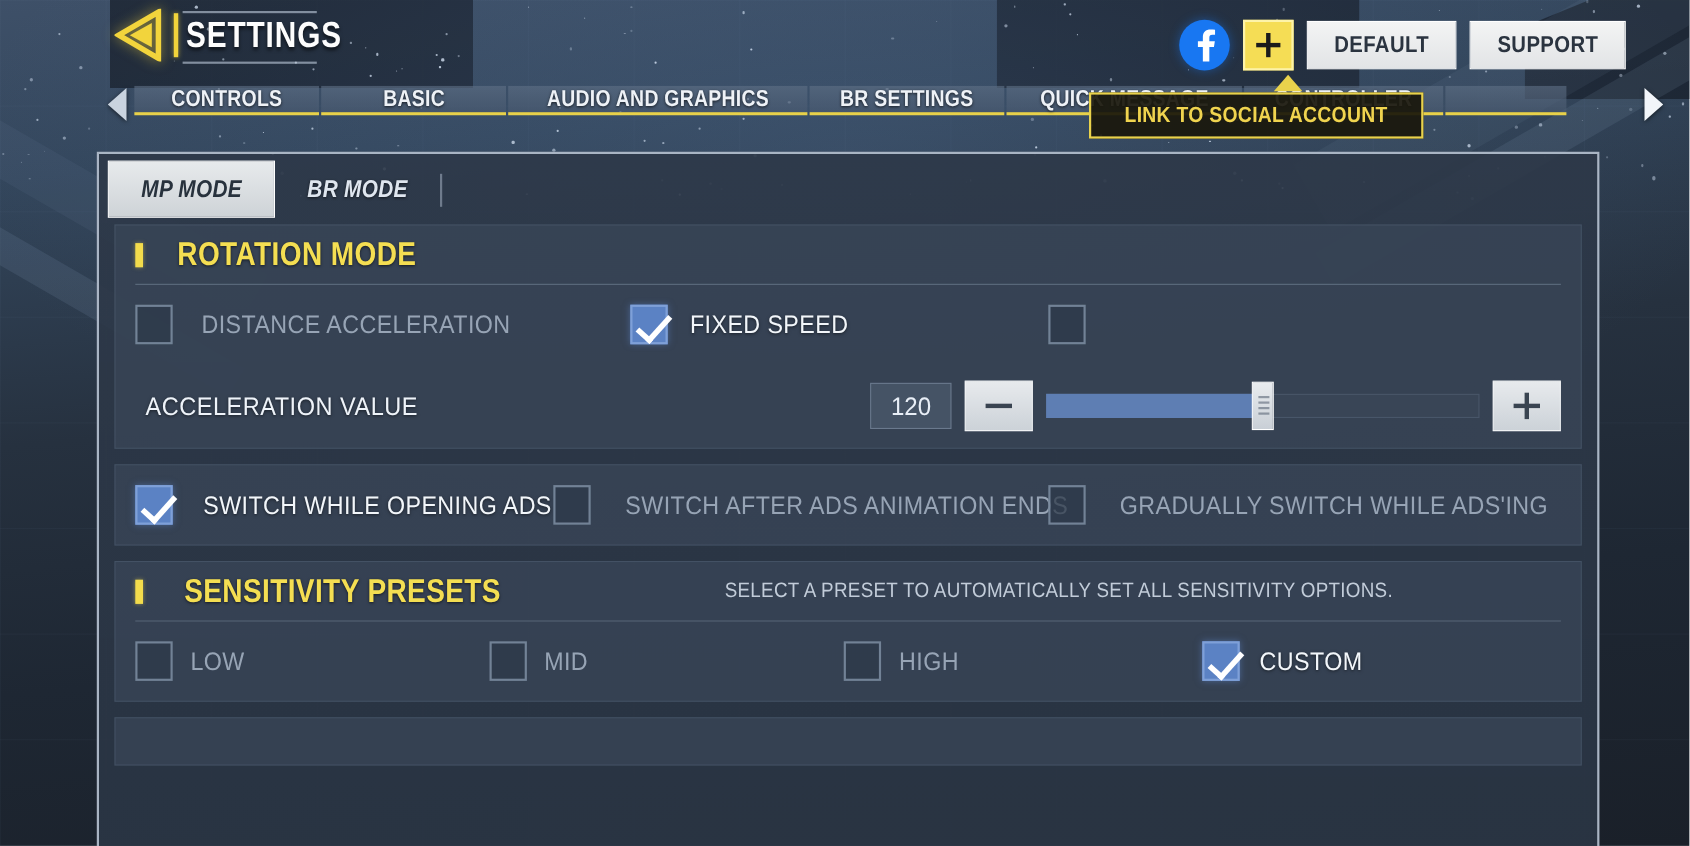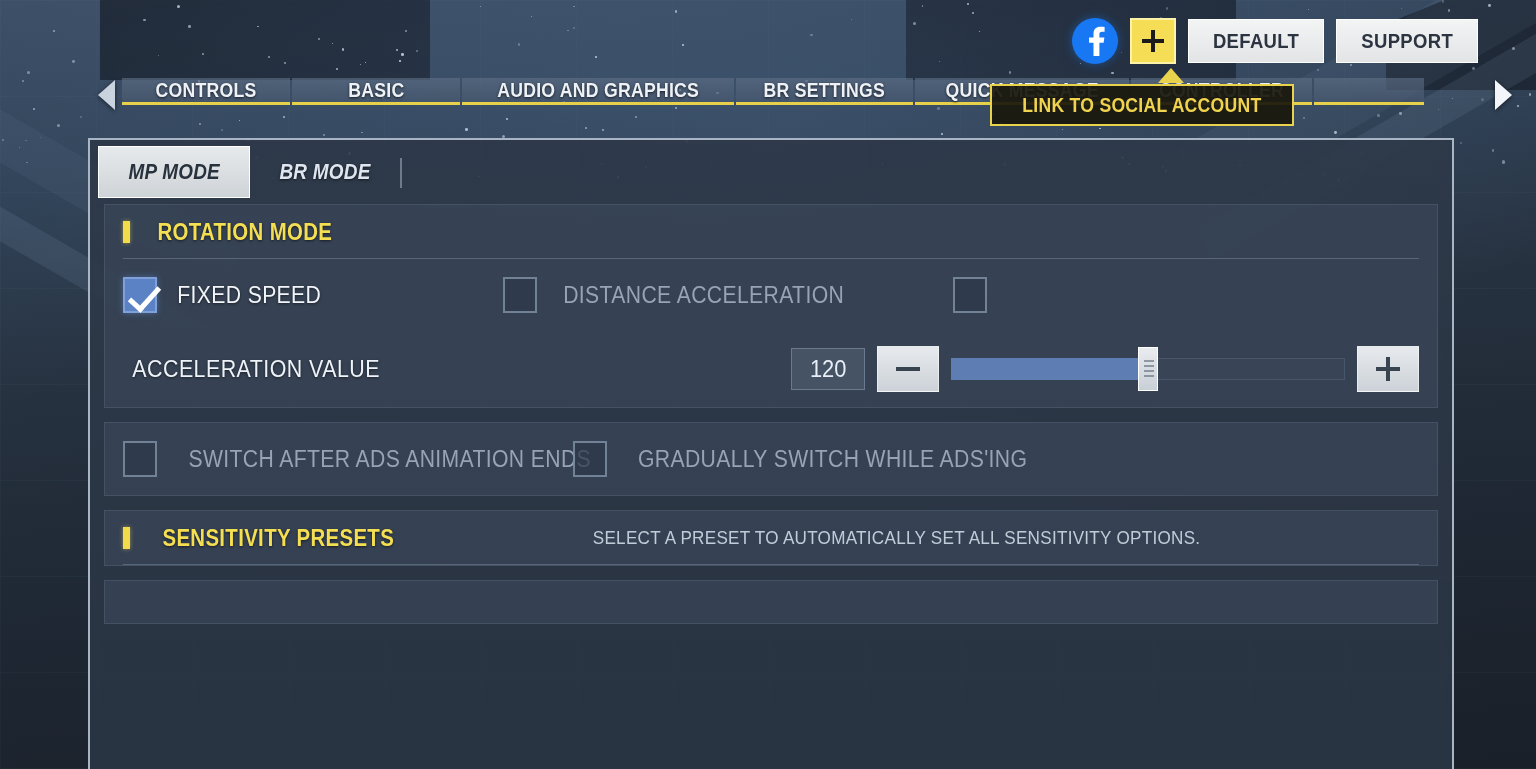--- a/index.html
+++ b/index.html
@@ -254,21 +254,21 @@
     height: 54px;
     display: flex; align-items: center; gap: 12px;
     border-bottom: 1px solid rgba(170,188,210,.30);
   }
   .head-chip {
     width: 7px; height: 22px; background: #f3dc4c; flex: none;
     box-shadow: 0 0 4px rgba(243,220,76,.5);
   }
   .head-txt {
     color: #f4de52;
-    font-size: 24px; font-weight: 700; letter-spacing: .4px;
+    font-size: 30px; font-weight: 700; letter-spacing: .4px;
     font-family: "Liberation Sans Narrow", "Liberation Sans", sans-serif;
     text-shadow: 0 1px 3px rgba(0,0,0,.6);
   }
   .head-txt span { transform: scaleX(.85); display: block; white-space: nowrap; }
   .head-note {
     margin-left: 132px;
     color: #c2ccd9;
     font-size: 19px; letter-spacing: .3px;
     font-family: "Liberation Sans Narrow", "Liberation Sans", sans-serif;
   }
@@ -555,20 +555,33 @@
         <div class="star" style="left: 56.6382px; top: 124.315px; width: 3.11713px; height: 3.11713px; opacity: 0.54;"></div>
         <div class="star" style="left: 405.357px; top: 29.8344px; width: 1.87342px; height: 1.87342px; opacity: 0.62;"></div>
         <div class="star" style="left: 1107.17px; top: 34.8813px; width: 3.12133px; height: 3.12133px; opacity: 0.71;"></div>
         <div class="star" style="left: 1008.72px; top: 71.0919px; width: 2.65327px; height: 2.65327px; opacity: 0.52;"></div>
         <div class="star" style="left: 1333.84px; top: 130.877px; width: 2.92641px; height: 2.92641px; opacity: 0.8;"></div>
       </div>
   </div>
 
   <div class="header">
 
+    <div class="title-wrap">
+      <div class="title-rule top"></div>
+      <div class="title-rule bot"></div>
+
+      <div class="back-arrow">
+        <svg width="52" height="48" viewBox="0 0 52 48">
+          <polygon points="4,24 40,3 40,45" fill="none" stroke="#f2d43c" stroke-width="5"></polygon>
+          <polygon points="14,24 34,13 34,35" fill="#f2d43c"></polygon>
+        </svg>
+      </div>
+      <div class="title-bar-l"></div>
+      <div class="title-txt">SETTINGS</div>
+    </div>
 
     <div class="hdr-right">
       <div class="fb-icon">
         <svg width="46" height="46" viewBox="0 0 46 46">
           <path d="M27.4 24.8h4.2l.8-5.4h-5v-3.1c0-1.5.6-2.6 2.8-2.6h2.4V9.1c-1.2-.2-2.6-.3-4.1-.3-4.4 0-7 2.4-7 6.8v3.8h-4.5v5.4h4.5V38h5.9z" fill="#ffffff"></path>
         </svg>
       </div>
       <div class="plus-btn"></div>
       <div class="hdr-btn">
         <span>DEFAULT</span>
@@ -637,30 +650,30 @@
 
       <div class="card">
         <div class="card-head">
           <div class="head-chip"></div>
           <div class="head-txt">
             <span>ROTATION MODE</span>
           </div>
         </div>
 
         <div class="row">
+          <div class="opt" style="width:450px">
+            <div class="cb"></div>
+            <div class="opt-label off">
+              <span>DISTANCE ACCELERATION</span>
+            </div>
+          </div>
           <div class="opt" style="width:380px">
             <div class="cb checked overflow"></div>
             <div class="opt-label on">
               <span>FIXED SPEED</span>
-            </div>
-          </div>
-          <div class="opt" style="width:450px">
-            <div class="cb"></div>
-            <div class="opt-label off">
-              <span>DISTANCE ACCELERATION</span>
             </div>
           </div>
           <div class="opt">
             <div class="cb"></div>
           </div>
         </div>
 
         <div class="slider-row">
           <div class="slider-label">
             <span>ACCELERATION VALUE</span>
@@ -675,20 +688,26 @@
               <div class="track-fill" id="sliderFill" style="width: 50%;"></div>
               <div class="knob" id="sliderKnob" style="left: 50%;"></div>
             </div>
             <div class="step-btn plus"></div>
           </div>
         </div>
       </div>
 
       <div class="card">
         <div class="row">
+          <div class="opt" style="width:380px">
+            <div class="cb checked overflow"></div>
+            <div class="opt-label on">
+              <span>SWITCH WHILE OPENING ADS</span>
+            </div>
+          </div>
           <div class="opt" style="width:450px">
             <div class="cb"></div>
             <div class="opt-label off">
               <span>SWITCH AFTER ADS ANIMATION ENDS</span>
             </div>
           </div>
           <div class="opt">
             <div class="cb"></div>
             <div class="opt-label off">
               <span>GRADUALLY SWITCH WHILE ADS'ING</span>
@@ -700,19 +719,45 @@
       <div class="card">
         <div class="card-head">
           <div class="head-chip"></div>
           <div class="head-txt">
             <span>SENSITIVITY PRESETS</span>
           </div>
           <div class="head-note">
             <span>SELECT A PRESET TO AUTOMATICALLY SET ALL SENSITIVITY OPTIONS.</span>
           </div>
         </div>
+        <div class="row">
+          <div class="opt" style="width:322px">
+            <div class="cb"></div>
+            <div class="opt-label off">
+              <span>LOW</span>
+            </div>
+          </div>
+          <div class="opt" style="width:322px">
+            <div class="cb"></div>
+            <div class="opt-label off">
+              <span>MID</span>
+            </div>
+          </div>
+          <div class="opt" style="width:326px">
+            <div class="cb"></div>
+            <div class="opt-label off">
+              <span>HIGH</span>
+            </div>
+          </div>
+          <div class="opt">
+            <div class="cb checked overflow"></div>
+            <div class="opt-label on">
+              <span>CUSTOM</span>
+            </div>
+          </div>
+        </div>
       </div>
 
       <div class="card-partial"></div>
 
     </div>
   </div>
 </div>
 
 </body></html>

